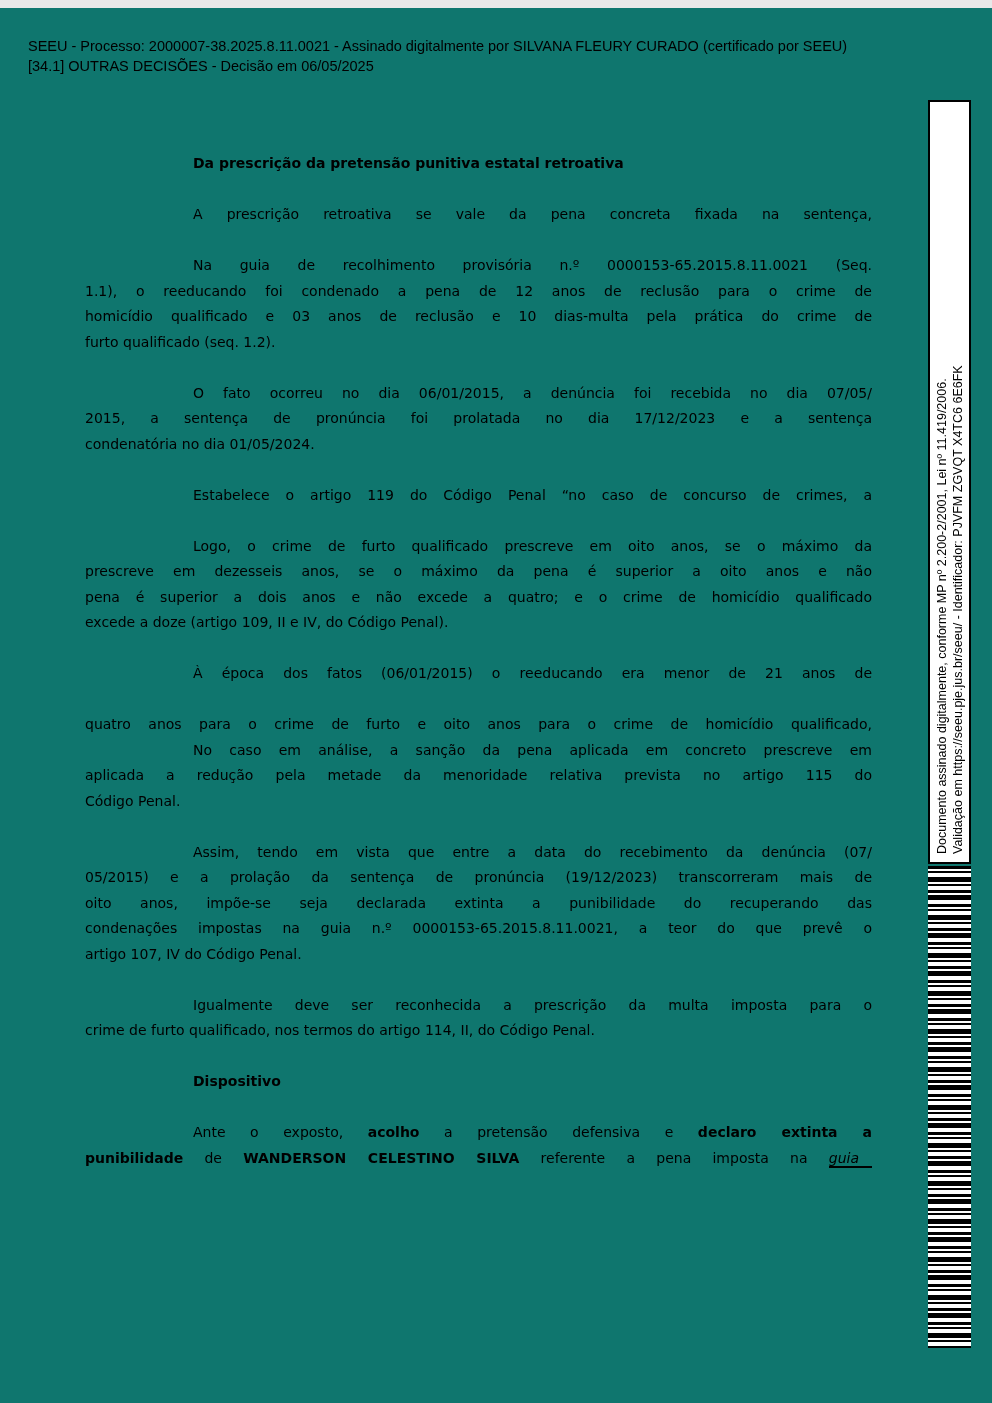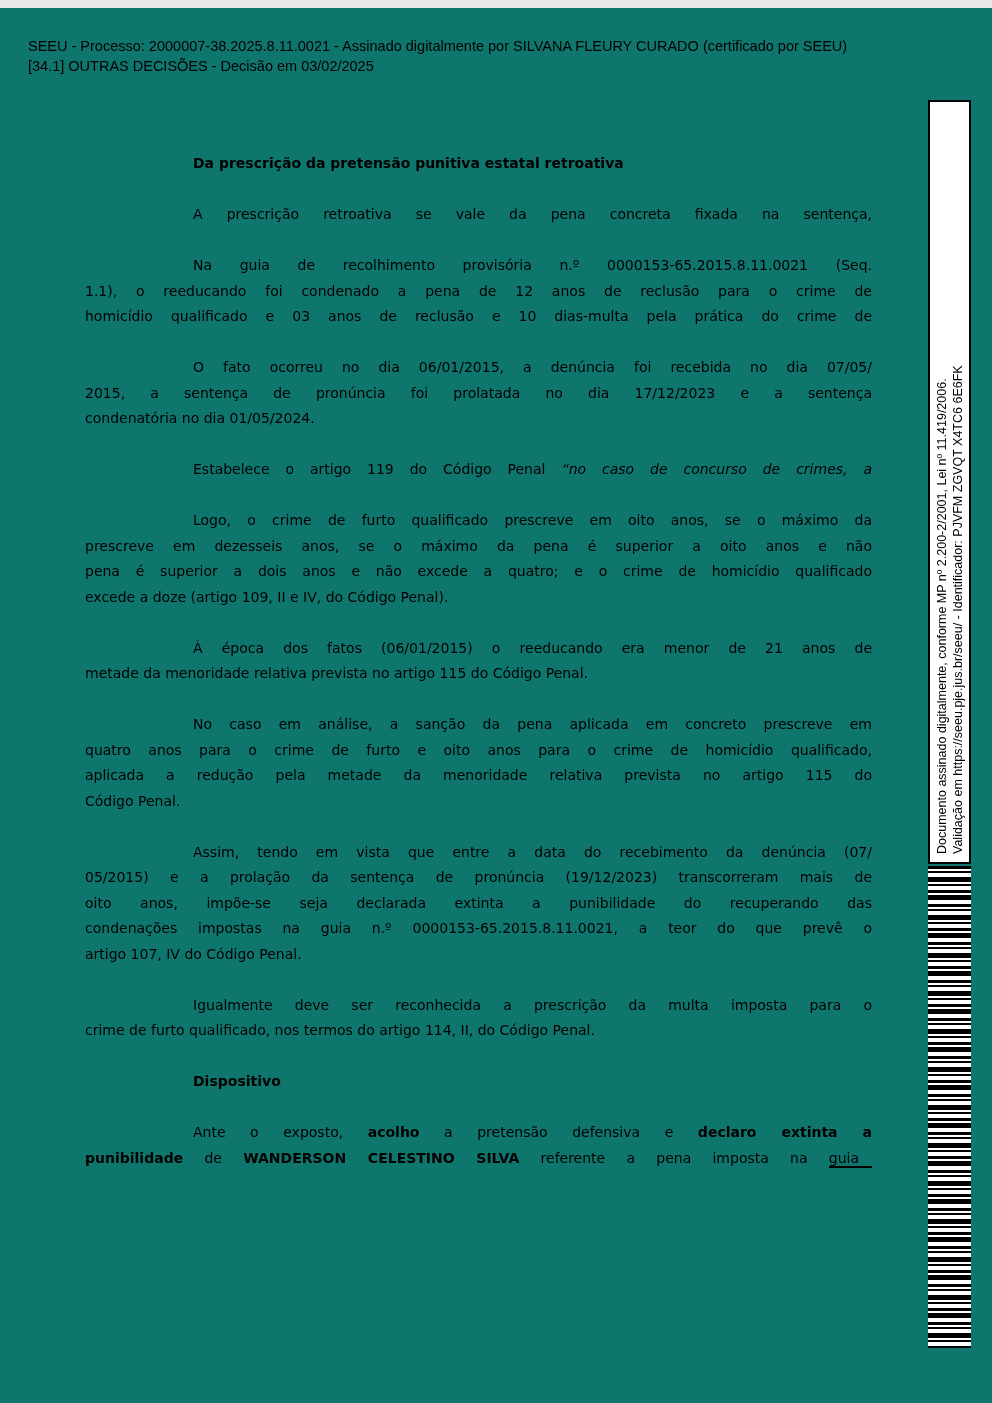--- a/index.html
+++ b/index.html
@@ -26,22 +26,22 @@
   .para{margin:0 0 25.5px 0;}
   .line{
     text-align:justify;
     text-align-last:justify;
     white-space:normal;
   }
   .line.first{padding-left:108px;}
   .line.end{text-align-last:left;}
   .heading .line{font-weight:700;}
   .b{font-weight:700;}
-  .i{font-style:italic;}
-  .u{border-bottom:2px solid #000;padding-right:13px;}
+  .i{}
+  .u{border-bottom:2px solid #000;padding-right:13px;font-style:italic;}
   
   .side-box{
     position:absolute;left:928px;top:92px;
     width:43px;height:764px;
     border:2px solid #000;
     box-sizing:border-box;
     background:#fff;
   }
   .side-text{
     position:absolute;left:4px;top:752px;
@@ -66,56 +66,56 @@
     );
   }
 </style>
 </head>
 <body>
 
 <div class="page">
 
   <div class="hdr">
     <div>SEEU - Processo: 2000007-38.2025.8.11.0021 - Assinado digitalmente por SILVANA FLEURY CURADO (certificado por SEEU)</div>
-    <div>[34.1] OUTRAS DECISÕES - Decisão em 03/02/2025</div>
+    <div>[34.1] OUTRAS DECISÕES - Decisão em 06/05/2025</div>
   </div>
 
   <div class="doc">
       <div class="para heading">
         <div class="line first end"><span class="b">Da prescrição da pretensão punitiva estatal retroativa</span></div>
       </div>
       <div class="para">
         <div class="line first"><span>A prescrição retroativa se vale da pena concreta fixada na sentença,</span></div>
       </div>
       <div class="para">
         <div class="line first"><span>Na guia de recolhimento provisória n.º 0000153-65.2015.8.11.0021 (Seq.</span></div>
         <div class="line"><span>1.1), o reeducando foi condenado a pena de 12 anos de reclusão para o crime de</span></div>
         <div class="line"><span>homicídio qualificado e 03 anos de reclusão e 10 dias-multa pela prática do crime de</span></div>
+        <div class="line end"><span>furto qualificado (seq. 1.2).</span></div>
       </div>
       <div class="para">
         <div class="line first"><span>O fato ocorreu no dia 06/01/2015, a denúncia foi recebida no dia 07/05/</span></div>
         <div class="line"><span>2015, a sentença de pronúncia foi prolatada no dia 17/12/2023 e a sentença</span></div>
         <div class="line end"><span>condenatória no dia 01/05/2024.</span></div>
       </div>
       <div class="para">
         <div class="line first"><span>Estabelece o artigo 119 do Código Penal </span><span class="i">“no caso de concurso de crimes, a</span></div>
       </div>
       <div class="para">
         <div class="line first"><span>Logo, o crime de furto qualificado prescreve em oito anos, se o máximo da</span></div>
         <div class="line"><span>prescreve em dezesseis anos, se o máximo da pena é superior a oito anos e não</span></div>
         <div class="line"><span>pena é superior a dois anos e não excede a quatro; e o crime de homicídio qualificado</span></div>
         <div class="line end"><span>excede a doze (artigo 109, II e IV, do Código Penal).</span></div>
       </div>
       <div class="para">
         <div class="line first"><span>À época dos fatos (06/01/2015) o reeducando era menor de 21 anos de</span></div>
-        <div class="line end"><span>metade da menoridade relativa prevista no artigo 115 do Código Penal.</span></div>
       </div>
       <div class="para">
+        <div class="line"><span>quatro anos para o crime de furto e oito anos para o crime de homicídio qualificado,</span></div>
         <div class="line first"><span>No caso em análise, a sanção da pena aplicada em concreto prescreve em</span></div>
-        <div class="line"><span>quatro anos para o crime de furto e oito anos para o crime de homicídio qualificado,</span></div>
         <div class="line"><span>aplicada a redução pela metade da menoridade relativa prevista no artigo 115 do</span></div>
         <div class="line end"><span>Código Penal.</span></div>
       </div>
       <div class="para">
         <div class="line first"><span>Assim, tendo em vista que entre a data do recebimento da denúncia (07/</span></div>
         <div class="line"><span>05/2015) e a prolação da sentença de pronúncia (19/12/2023) transcorreram mais de</span></div>
         <div class="line"><span>oito anos, impõe-se seja declarada extinta a punibilidade do recuperando das</span></div>
         <div class="line"><span>condenações impostas na guia n.º 0000153-65.2015.8.11.0021, a teor do que prevê o</span></div>
         <div class="line end"><span>artigo 107, IV do Código Penal.</span></div>
       </div>

